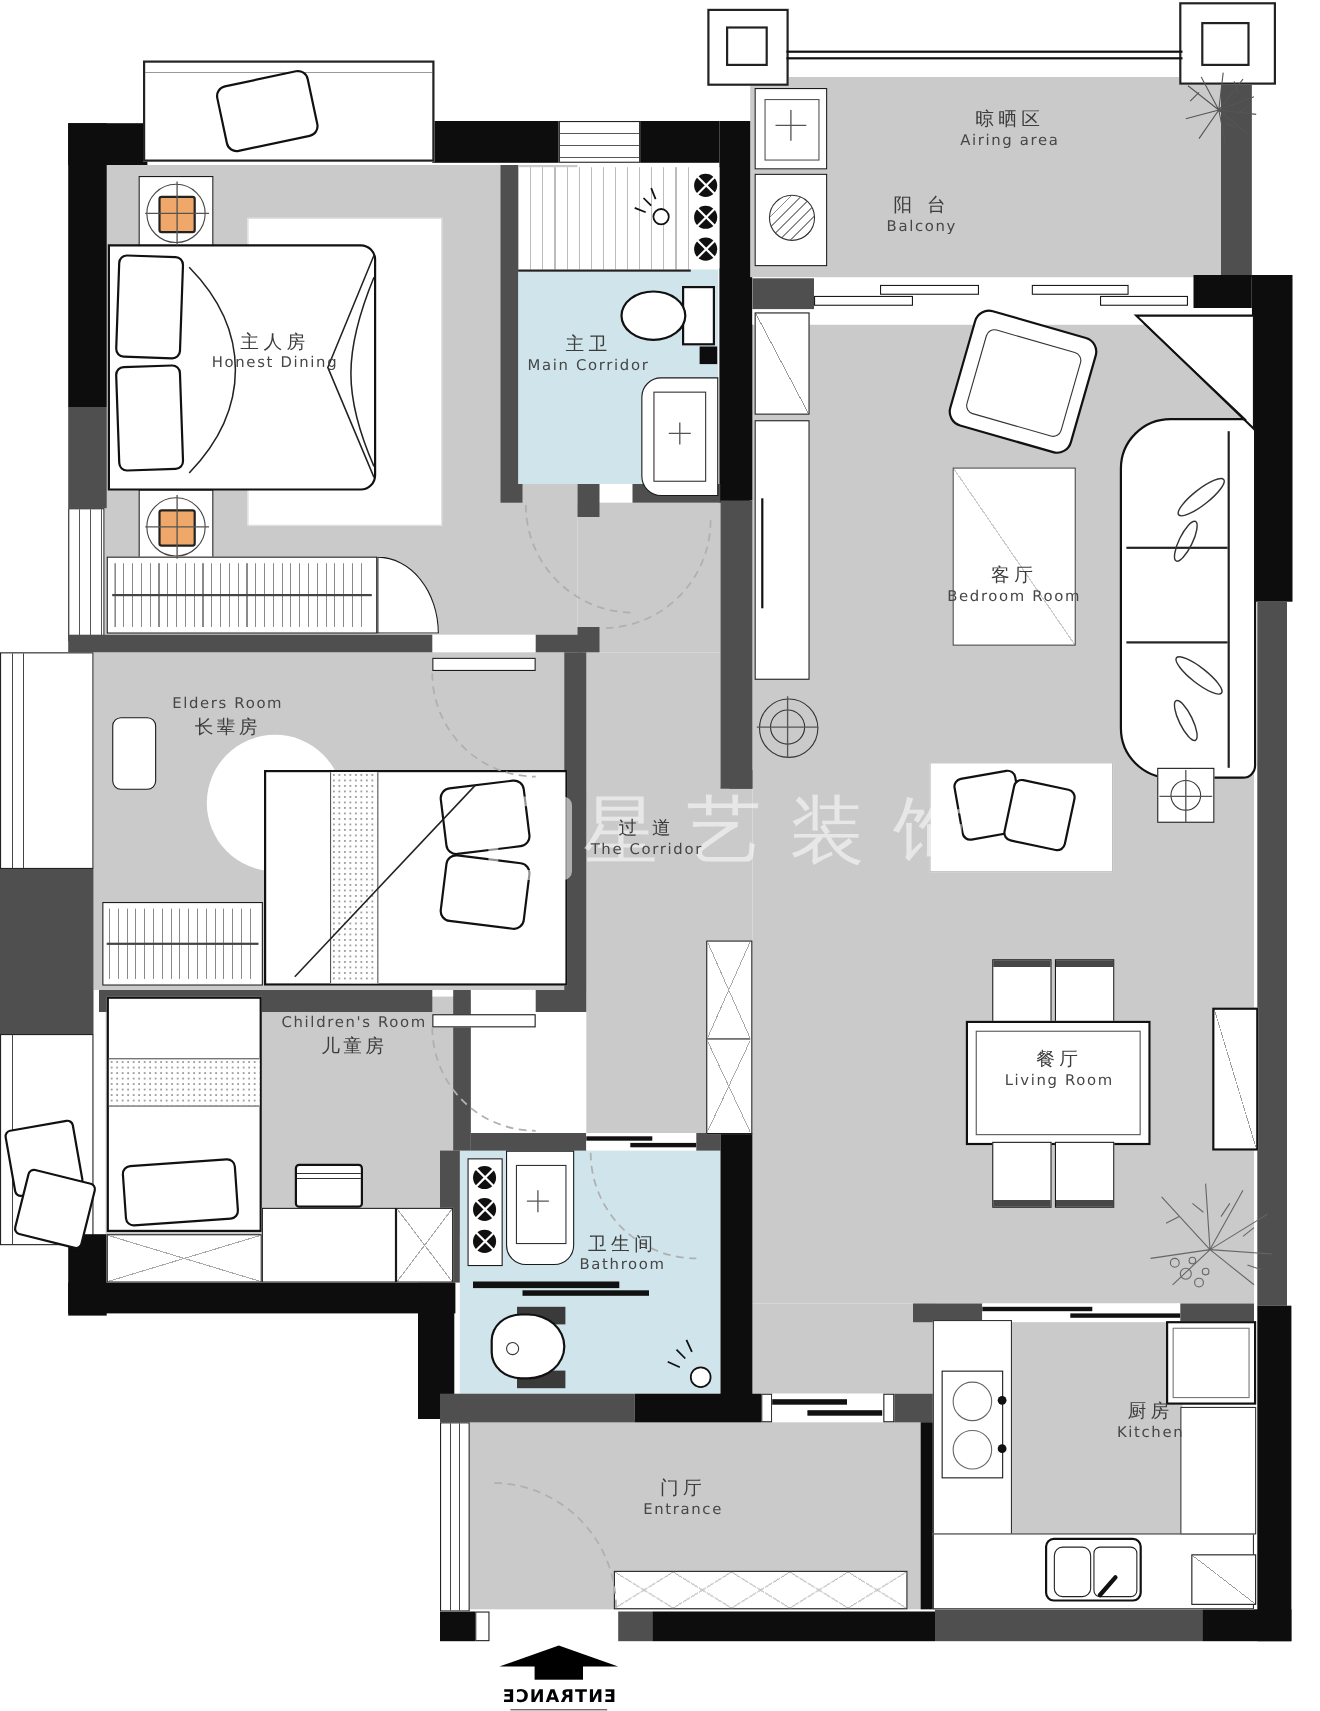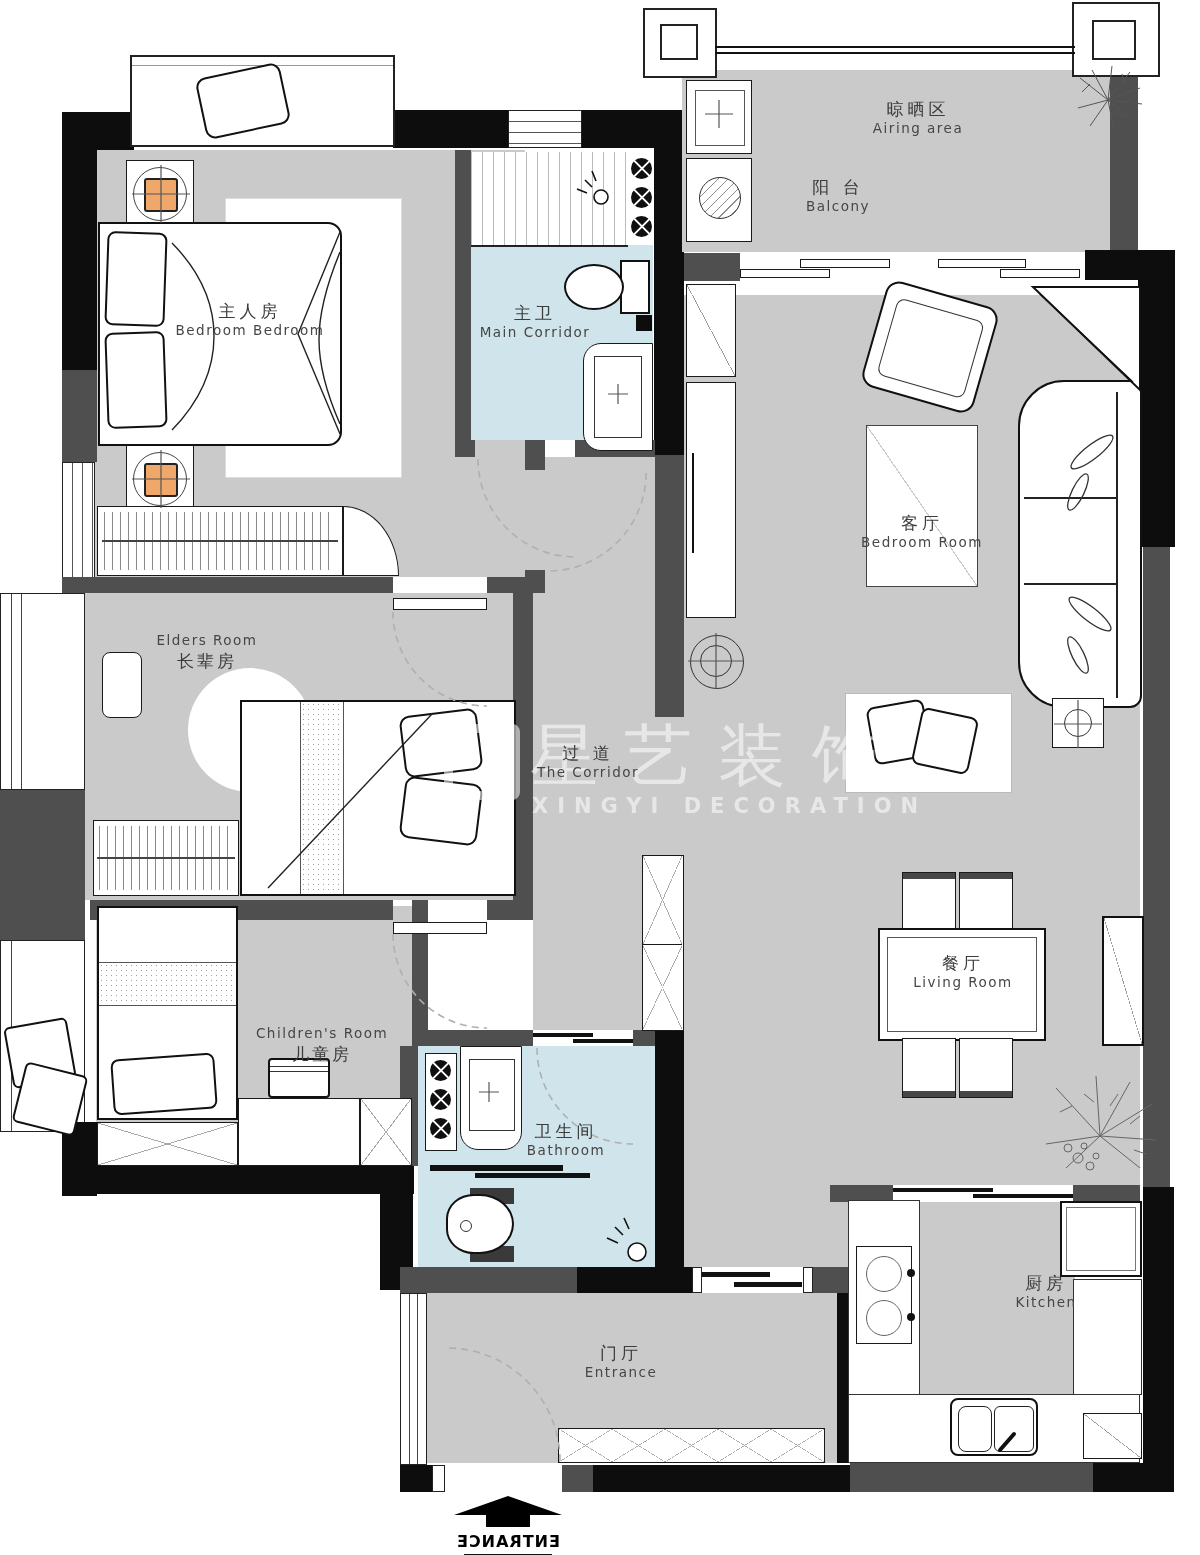--- a/index.html
+++ b/index.html
@@ -329,26 +329,25 @@
         <circle cx="1090" cy="1166" r="4"></circle>
         <circle cx="1068" cy="1148" r="4"></circle>
       <circle cx="1084" cy="1146" r="3"></circle>
         <circle cx="1096" cy="1156" r="3"></circle>
     </g>
   </svg>
 
   <div class="wm" style="left:444px;top:722px;width:560px;height:100px">
     <div class="a" style="left:0;top:2px;width:58px;height:58px;border:9px solid rgba(255,255,255,0.55);border-radius:8px"></div>
     <div class="a" style="left:86px;top:0;font-size:68px;font-weight:normal;letter-spacing:26px;line-height:1">星艺装饰</div>
-    <div class="a" style="left:88px;top:72px;font-size:21px;font-weight:bold;letter-spacing:9px">XINGYI DECORATION</div>
   </div>
 
   <div class="lbl" style="left:250px;top:300px">
     <span class="l1cjk">主人房</span>
-    <span class="l2en">Bedroom Bedroom</span>
+    <span class="l2en">Honest Dining</span>
   </div>
   <div class="lbl" style="left:535px;top:302px">
     <span class="l1cjk">主卫</span>
     <span class="l2en">Main Corridor</span>
   </div>
   <div class="lbl" style="left:918px;top:98px">
     <span class="l1cjk">晾晒区</span>
     <span class="l2en">Airing area</span>
   </div>
   <div class="lbl" style="left:838px;top:176px">
@@ -360,21 +359,21 @@
     <span class="l2en">Bedroom Room</span>
   </div>
   <div class="lbl" style="left:207px;top:632px">
     <span class="l1en">Elders Room</span>
     <span class="l2cjk">长辈房</span>
   </div>
   <div class="lbl" style="left:588px;top:742px">
     <span class="l1cjk">过 道</span>
     <span class="l2en">The Corridor</span>
   </div>
-  <div class="lbl" style="left:322px;top:1025px">
+  <div class="lbl" style="left:322px;top:922px">
     <span class="l1en">Children's Room</span>
     <span class="l2cjk">儿童房</span>
   </div>
   <div class="lbl" style="left:566px;top:1120px">
     <span class="l1cjk">卫生间</span>
     <span class="l2en">Bathroom</span>
   </div>
   <div class="lbl" style="left:963px;top:952px">
     <span class="l1cjk">餐厅</span>
     <span class="l2en">Living Room</span>

